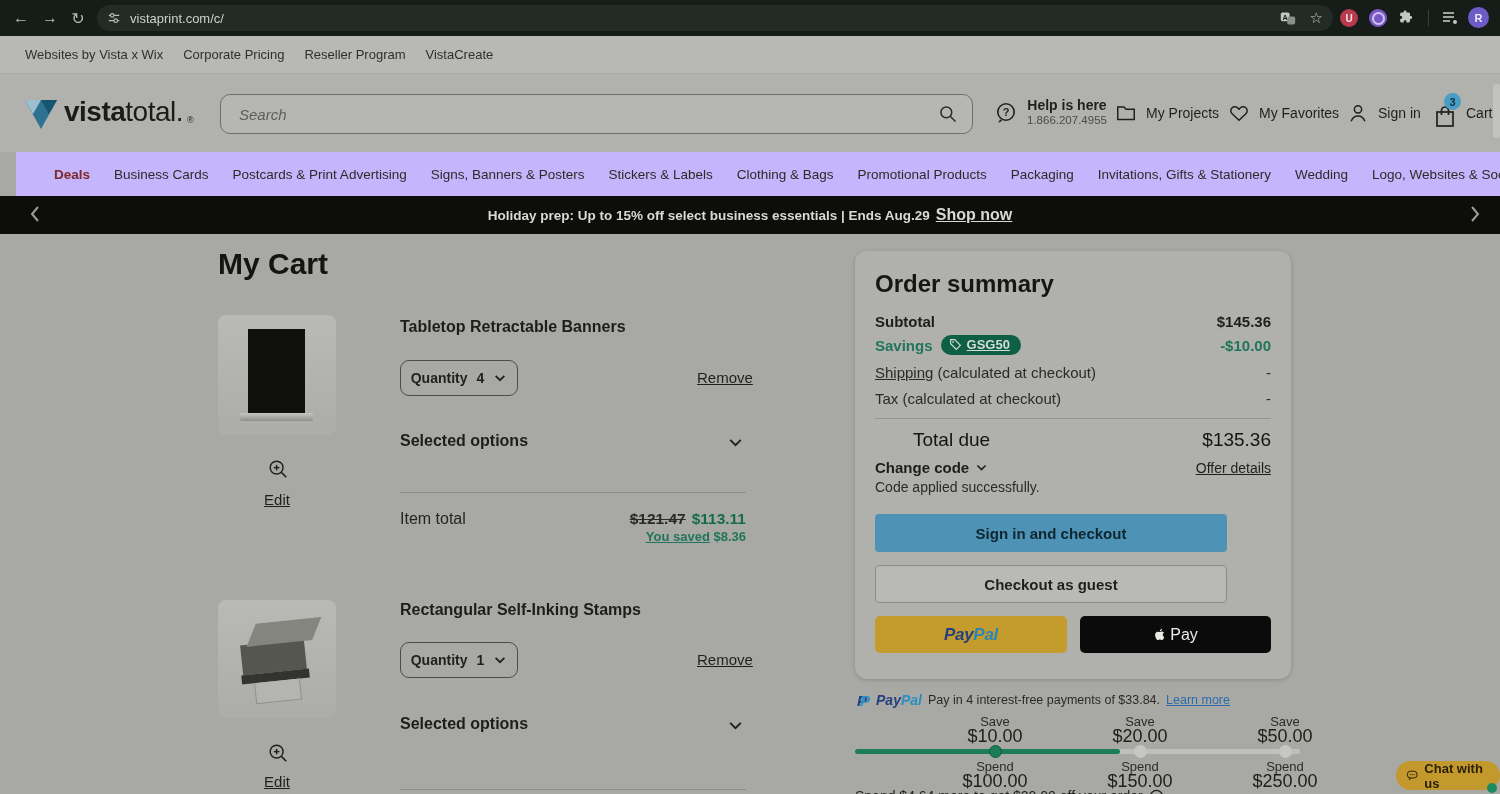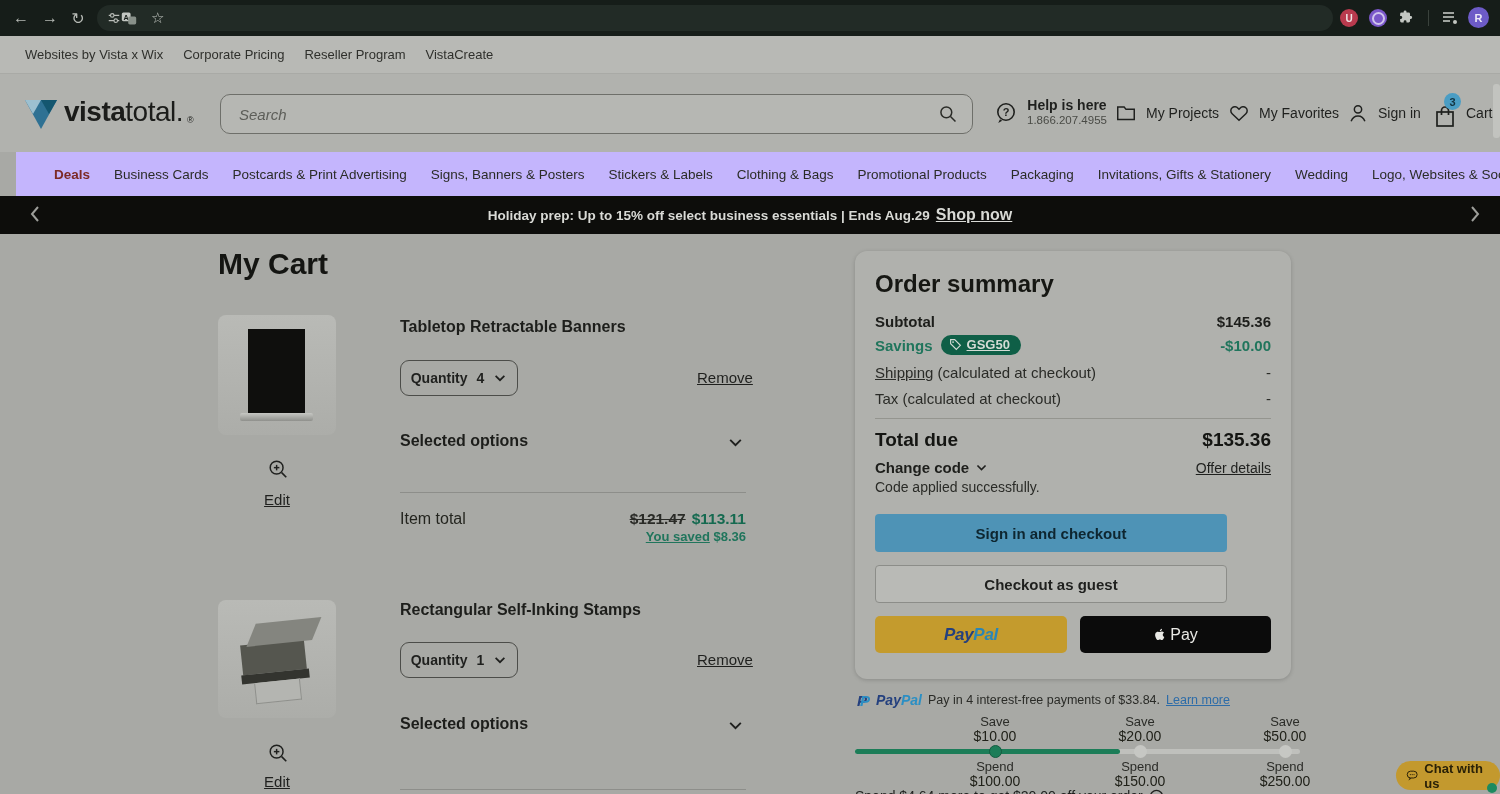--- a/index.html
+++ b/index.html
@@ -95,21 +95,21 @@
   .os-title{position:absolute;left:20px;top:19px;font-size:24px;font-weight:700;color:#161713;}
   .os-row{position:absolute;left:20px;right:20px;display:flex;justify-content:space-between;align-items:center;}
   .os-bold{font-size:15px;font-weight:700;color:#1d1e1b;}
   .os-green{font-size:15px;font-weight:600;color:#20755c;}
   .os-reg{font-size:15px;color:#2a2b27;}
   .u-link{text-decoration:underline;cursor:pointer;}
   .pill{display:inline-flex;align-items:center;gap:5px;background:#0f5f47;border-radius:12px;
       padding:2px 11px 3px 8px;margin-left:8px;cursor:pointer;}
   .pill span{color:#d4dbd5;font-size:13px;font-weight:700;text-decoration:underline;}
   .os-div{position:absolute;left:20px;right:20px;height:1px;background:#94958f;}
-  .total-label,.total-val{font-size:19px;font-weight:700;color:#141512;}
+  .total-label,.total-val{font-size:19px;font-weight:400;color:#141512;margin-left:38px;}
   .chg-code{display:flex;align-items:center;gap:6px;font-size:15px;font-weight:700;color:#1d1e1b;cursor:pointer;}
   .offer-link{font-size:14px;color:#1f201e;text-decoration:underline;cursor:pointer;}
   .code-status{position:absolute;left:20px;font-size:14px;color:#2a2b27;}
   .btn{position:absolute;left:20px;width:352px;height:38px;border-radius:4px;display:flex;
       align-items:center;justify-content:center;font-size:15px;font-weight:700;cursor:pointer;box-sizing:border-box;}
   .btn-signin{background:#4e93b6;color:#0e2630;}
   .btn-guest{background:#b9bab6;border:1px solid #8c8d89;color:#1f201e;}
   .paybtn{position:absolute;height:37px;border-radius:5px;display:flex;align-items:center;
       justify-content:center;cursor:pointer;}
   .btn-paypal{left:20px;width:192px;background:#c49b2d;}
@@ -121,21 +121,21 @@
   
   .pp-note{position:absolute;left:857px;top:692px;display:flex;align-items:center;gap:6px;}
   .pp-note .msg{font-size:12.5px;color:#2a2b27;}
   .pp-note .lm{font-size:12.5px;color:#2d6ca8;text-decoration:underline;cursor:pointer;}
   .pp-mono{font-style:italic;font-weight:800;font-size:15px;line-height:15px;}
   .pp-small{font-style:italic;font-weight:800;font-size:14px;}
 
   
   .slider{position:absolute;left:855px;top:714px;width:445px;height:72px;}
   .mile{position:absolute;width:100px;text-align:center;font-size:13px;color:#2b2c28;line-height:15px;}
-  .mile .amt{font-size:14px;color:#202119;}
+  .mile .amt{font-size:18px;color:#202119;}
   .track{position:absolute;left:0;top:35px;width:445px;height:5px;border-radius:3px;background:#bfc0bc;}
   .fill{position:absolute;left:0;top:0;height:5px;border-radius:3px;background:#1c7d58;width:59.5%;}
   .dot{position:absolute;top:31px;width:13px;height:13px;border-radius:50%;}
   .dot.g{background:#1c7d58;border:1px solid #135c40;box-sizing:border-box;}
   .dot.gr{background:#c6c7c3;}
   .cut-note{position:absolute;left:855px;top:788px;font-size:14px;color:#1f201e;display:flex;gap:6px;align-items:center;}
 
   
   .chat{position:absolute;left:1396px;top:761px;height:29px;padding:0 12px 0 10px;border-radius:15px;
       background:#c3992e;display:flex;align-items:center;gap:6px;cursor:pointer;}
@@ -152,20 +152,21 @@
     <div class="navbtn" style="left:8px">←</div>
     <div class="navbtn" style="left:37px">→</div>
     <div class="navbtn" style="left:65px">↻</div>
     <div class="urlpill">
       <svg width="14" height="14" viewBox="0 0 16 16">
         <line x1="2" y1="5" x2="14" y2="5" stroke="#b9bdb8" stroke-width="1.4"></line>
         <circle cx="6" cy="5" r="2" fill="#222b26" stroke="#b9bdb8" stroke-width="1.3"></circle>
         <line x1="2" y1="11" x2="14" y2="11" stroke="#b9bdb8" stroke-width="1.4"></line>
         <circle cx="10" cy="11" r="2" fill="#222b26" stroke="#b9bdb8" stroke-width="1.3"></circle>
       </svg>
+      <span class="urltext" data-bind="browser.url">vistaprint.com/c/</span>
       <svg width="16" height="16" viewBox="0 0 20 20" style="margin-right:14px">
         <rect x="1" y="3" width="11" height="11" rx="2" fill="#c3c7c2"></rect>
         <text x="6.5" y="12" font-size="9" font-weight="bold" text-anchor="middle" fill="#161d19" font-family="Liberation Sans,sans-serif">A</text>
         <rect x="9" y="8" width="10" height="10" rx="2" fill="#889089"></rect>
       </svg>
       <span class="chrome-ico" style="font-size:15px">☆</span>
     </div>
     <div class="extbadge" style="left:1340px;background:#b93a4e;color:#f0e4e6" data-bind="browser.extension_badge">U</div>
     <div class="extbadge" style="left:1369px;background:#7a57c9">
       <span style="width:9px;height:9px;border:2px solid #cfc4ec;border-radius:50%;display:block"></span>

